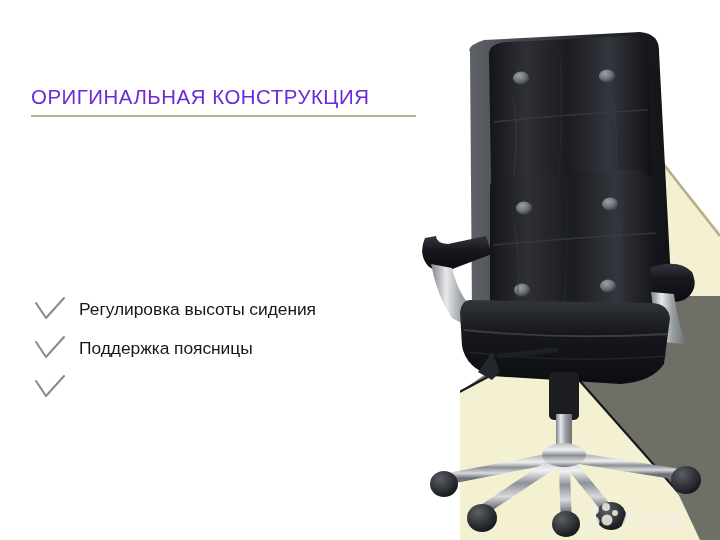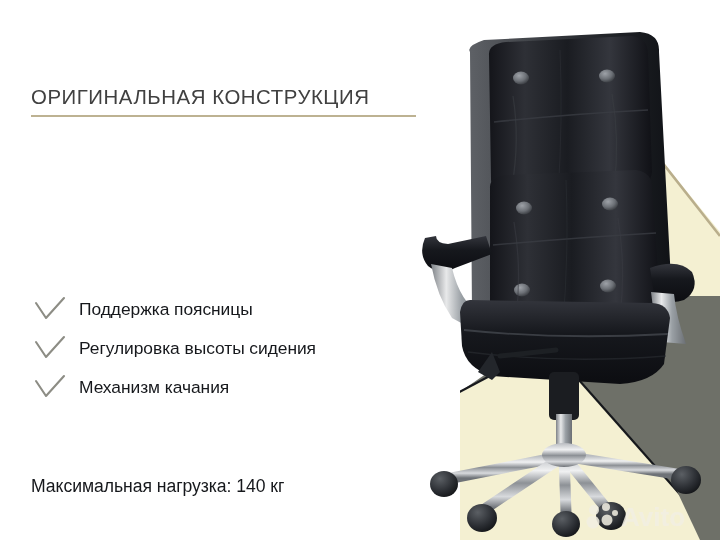--- a/index.html
+++ b/index.html
@@ -51,21 +51,21 @@
   }
 
   #headline {
     position: absolute;
     left: 31px;
     top: 87px;
     width: 400px;
     font-size: 20.4px;
     font-weight: 400;
     letter-spacing: 0.55px;
-    color: #404040;
+    color: #6d28d9;
     white-space: nowrap;
     line-height: 1.05;
   }
 
   #headline-rule {
     position: absolute;
     left: 31px;
     top: 115px;
     width: 385px;
     height: 2px;
@@ -267,42 +267,40 @@
     <div id="headline">ОРИГИНАЛЬНАЯ КОНСТРУКЦИЯ</div>
 
     <div id="headline-rule"></div>
 
 
     <ul id="feature-list">
 
       <li class="feature-row">
         <svg class="feature-check" viewBox="0 0 34 28">
           <path d="M 3 7 L 13 22 L 31 2" fill="none" stroke="#8d8d85" stroke-width="2.1" stroke-linecap="round" stroke-linejoin="round"></path>
-        </svg>
-        <span class="feature-text">Поддержка поясницы</span>
-      </li>
-
-      <li class="feature-row">
-        <svg class="feature-check" viewBox="0 0 34 28">
-          <path d="M 3 7 L 13 22 L 31 2" fill="none" stroke="#8d8d85" stroke-width="2.1" stroke-linecap="round" stroke-linejoin="round"></path>
           <path d="M 3 7 L 13 22 L 31 2" fill="none" stroke="#ffffff" stroke-width="0.7" stroke-linecap="round" stroke-linejoin="round" opacity="0"></path>
         </svg>
         <span class="feature-text">Регулировка высоты сидения</span>
       </li>
 
       <li class="feature-row">
         <svg class="feature-check" viewBox="0 0 34 28">
           <path d="M 3 7 L 13 22 L 31 2" fill="none" stroke="#8d8d85" stroke-width="2.1" stroke-linecap="round" stroke-linejoin="round"></path>
         </svg>
-        <span class="feature-text">Механизм качания</span>
+        <span class="feature-text">Поддержка поясницы</span>
       </li>
 
+      <li class="feature-row">
+        <svg class="feature-check" viewBox="0 0 34 28">
+          <path d="M 3 7 L 13 22 L 31 2" fill="none" stroke="#8d8d85" stroke-width="2.1" stroke-linecap="round" stroke-linejoin="round"></path>
+        </svg>
+      </li>
+
     </ul>
 
-    <div id="max-load">Максимальная нагрузка: 140 кг</div>
 
   </div>
 
   <svg id="avito-watermark" viewBox="0 0 126 34">
     <g fill="#f2efe3">
       <circle cx="9" cy="11" r="5"></circle>
       <circle cx="21" cy="8" r="4"></circle>
       <circle cx="8" cy="23" r="6.5"></circle>
       <circle cx="22" cy="21" r="5.5"></circle>
       <circle cx="30" cy="14" r="3"></circle>

